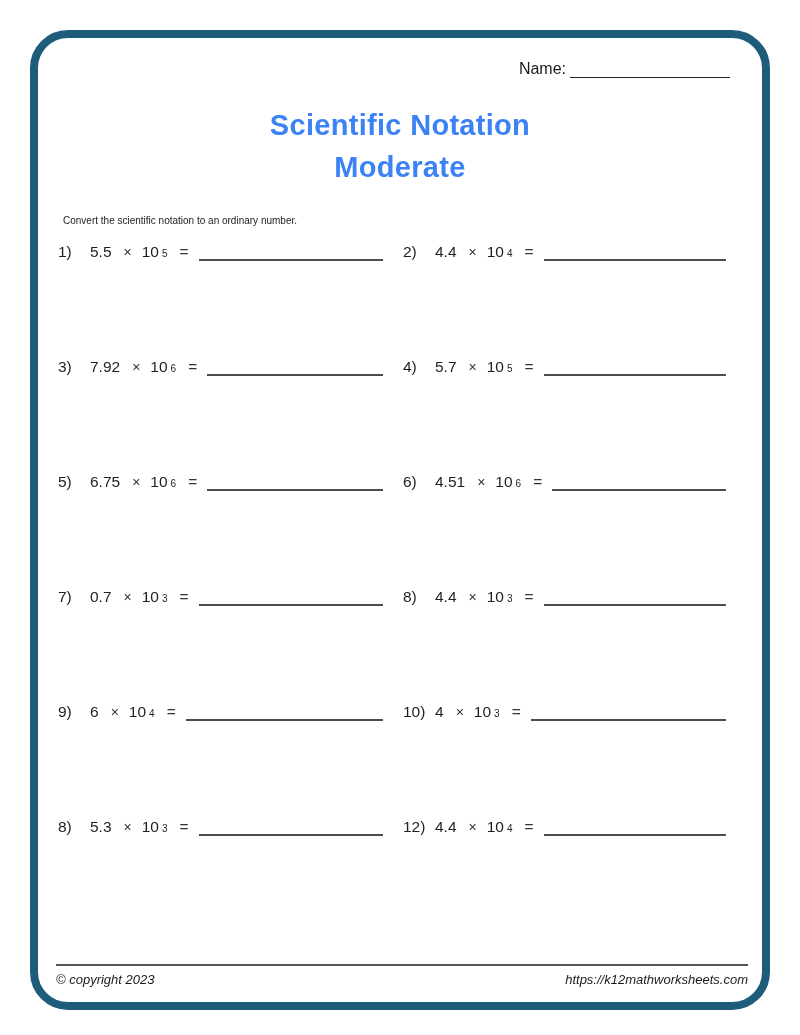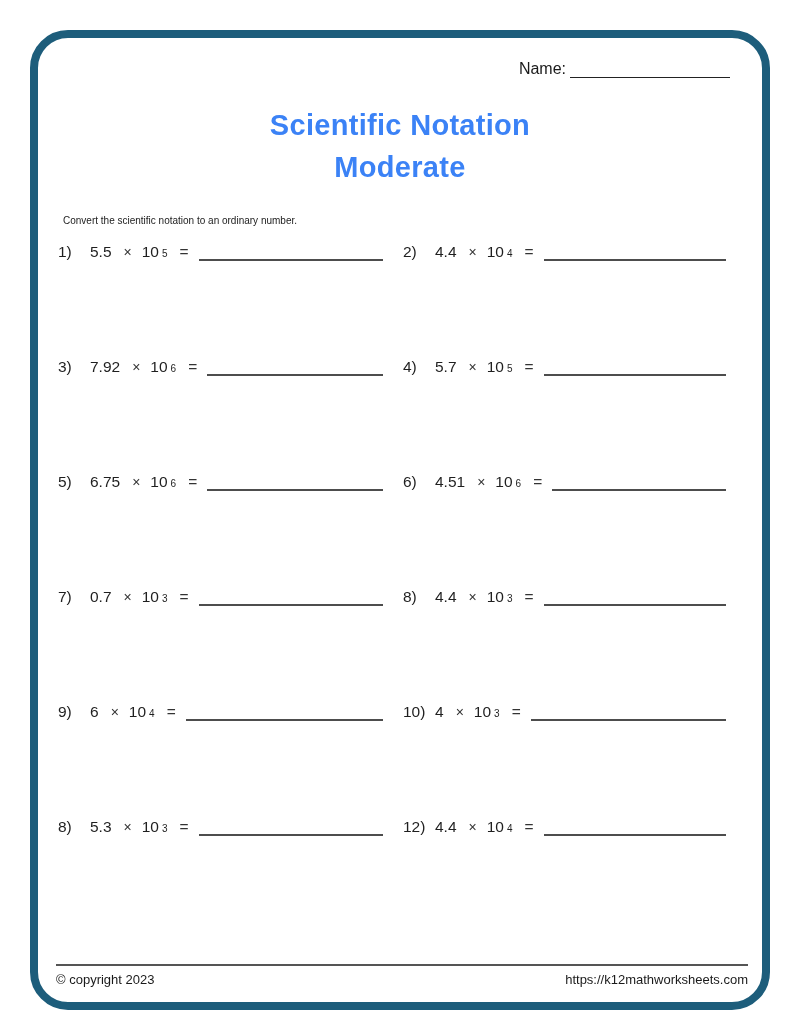--- a/index.html
+++ b/index.html
@@ -41,21 +41,21 @@
     flex:1; display:inline-block; height:0;
     border-bottom:2px solid #4d4d4d; position:relative; top:4px;
   }
   .footer-line {
     position:absolute; left:56px; top:964px; width:692px;
     border-top:2px solid #555555;
   }
   .footer-row {
     position:absolute; left:56px; top:972px; width:692px;
     display:flex; justify-content:space-between; align-items:flex-start;
-    font-size:13px; color:#1a1a1a;
+    font-size:13px; color:#1a1a1a;font-style:italic;
   }
 </style>
 </head>
 <body>
 
 <div class="frame"></div>
 
 <div class="name-row">
   <span>Name:</span>
   <span class="name-line"></span>

